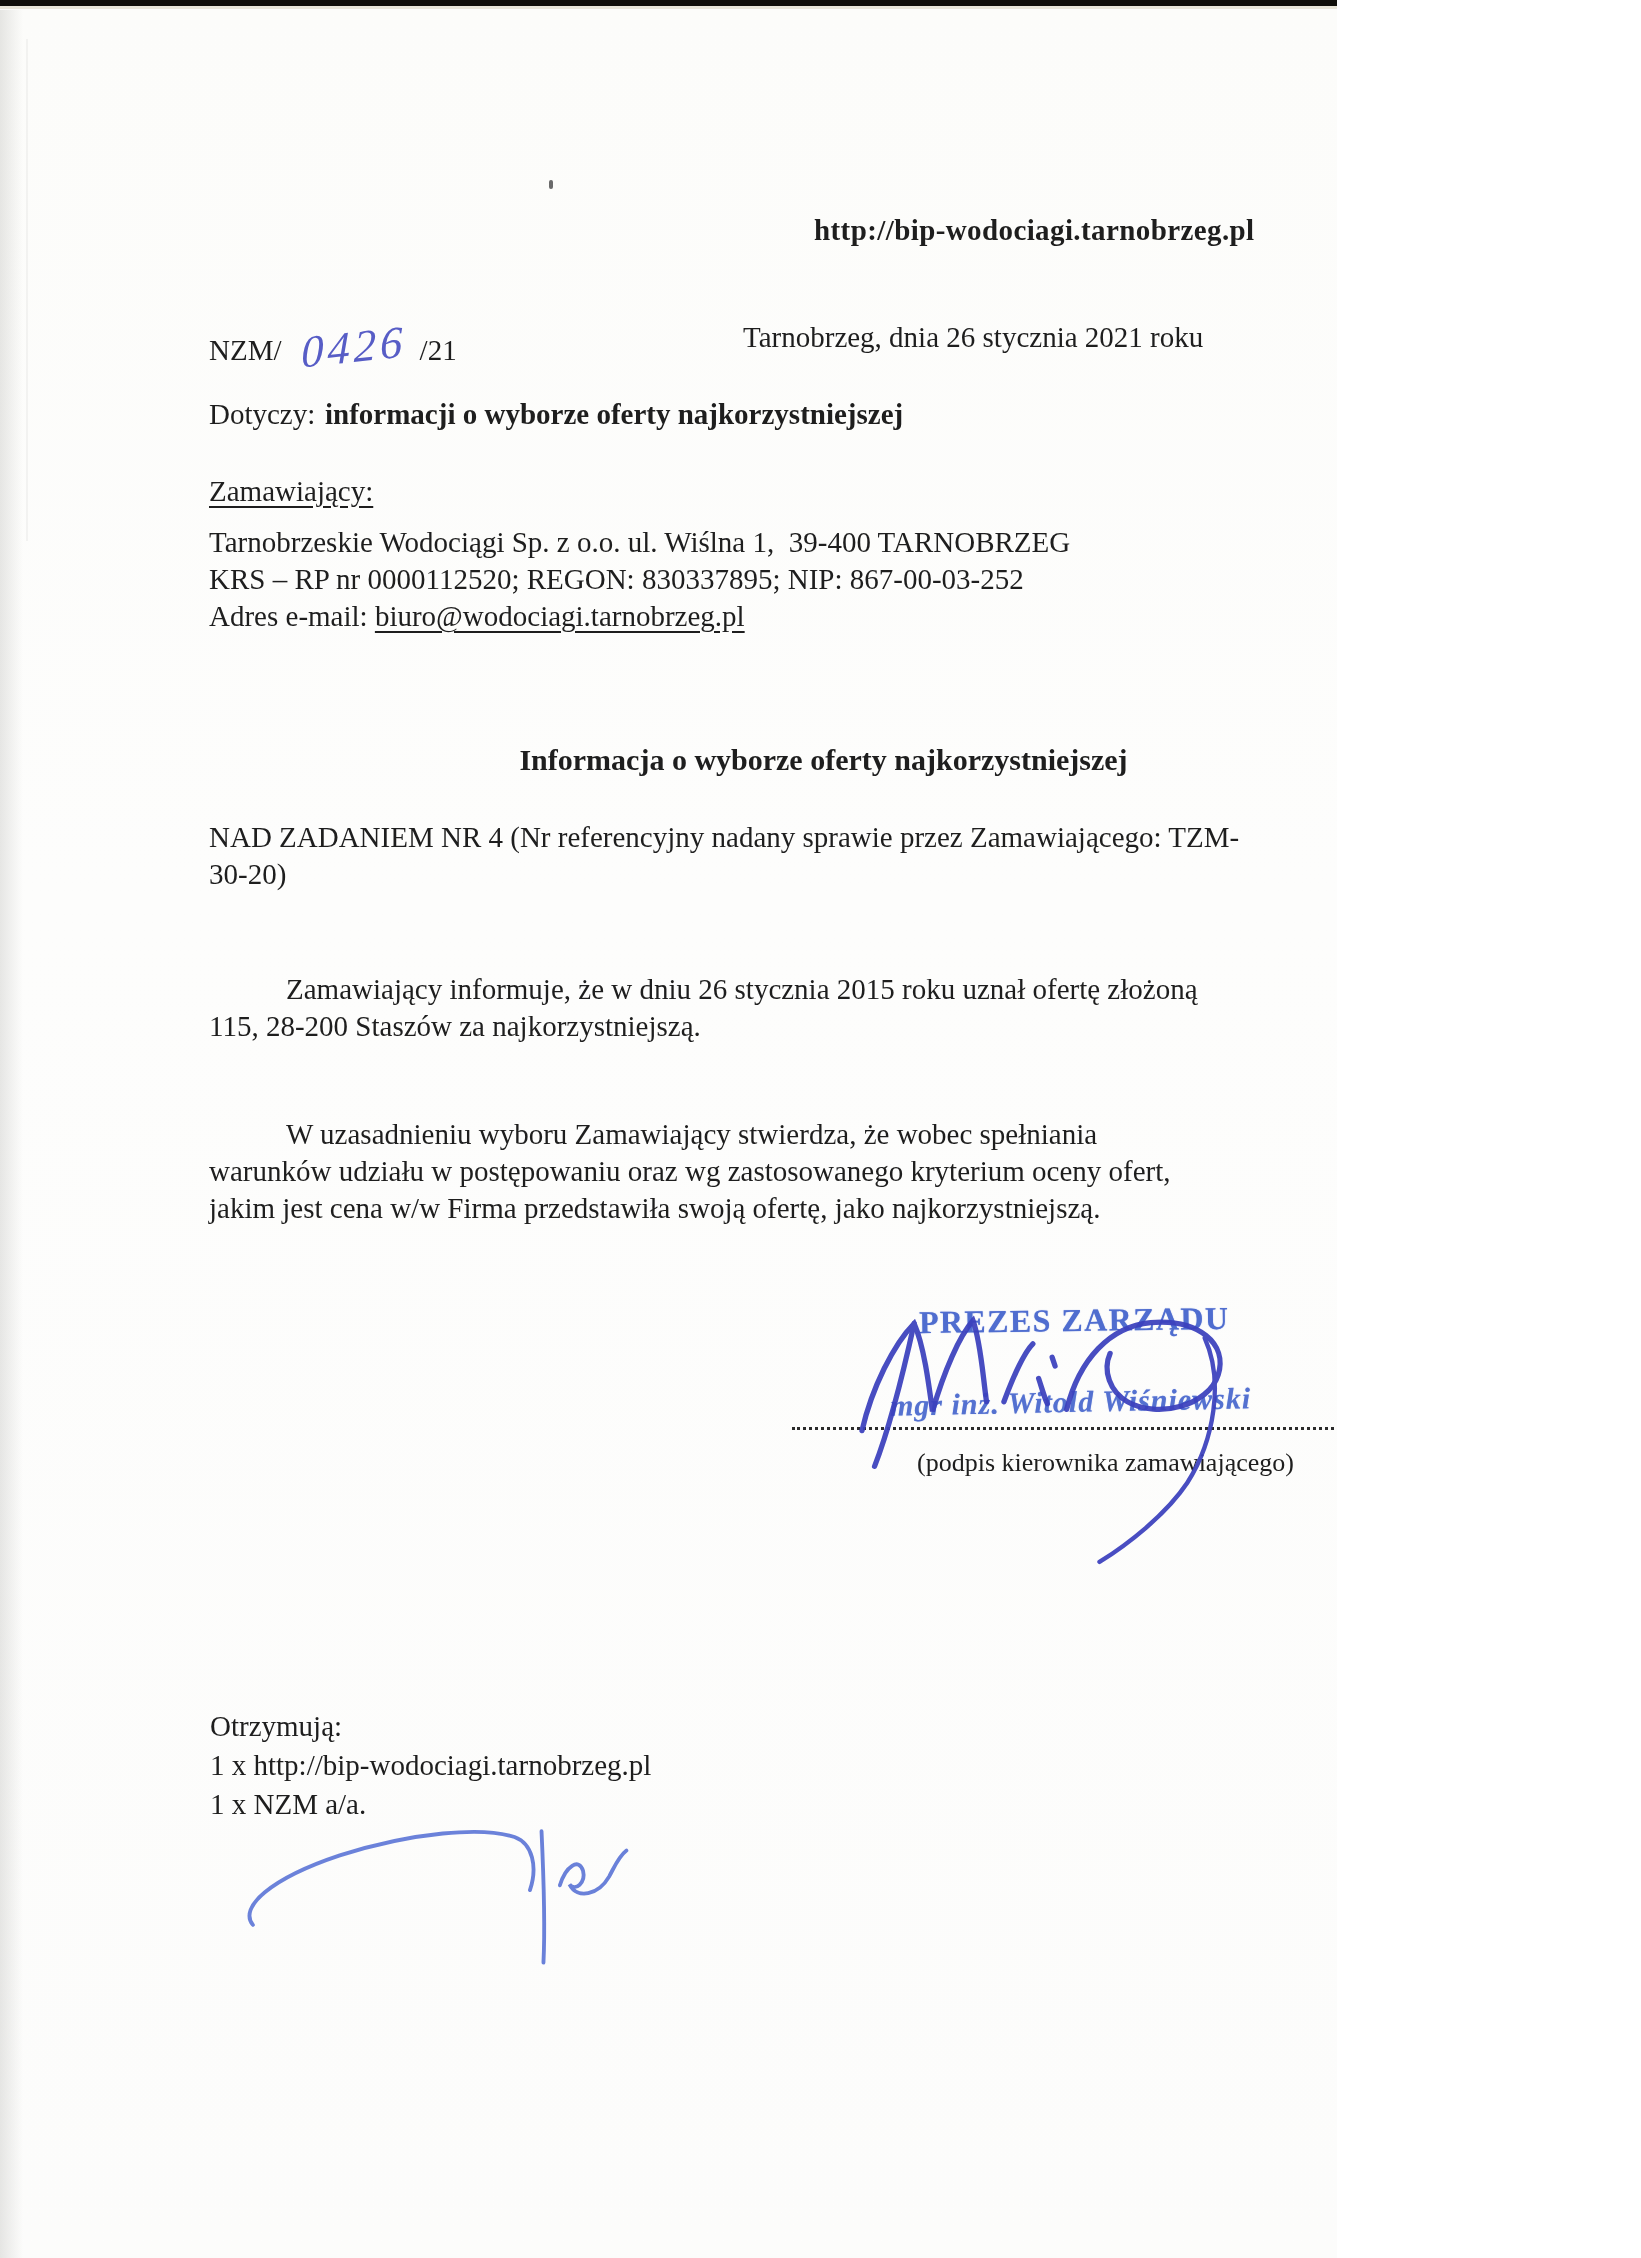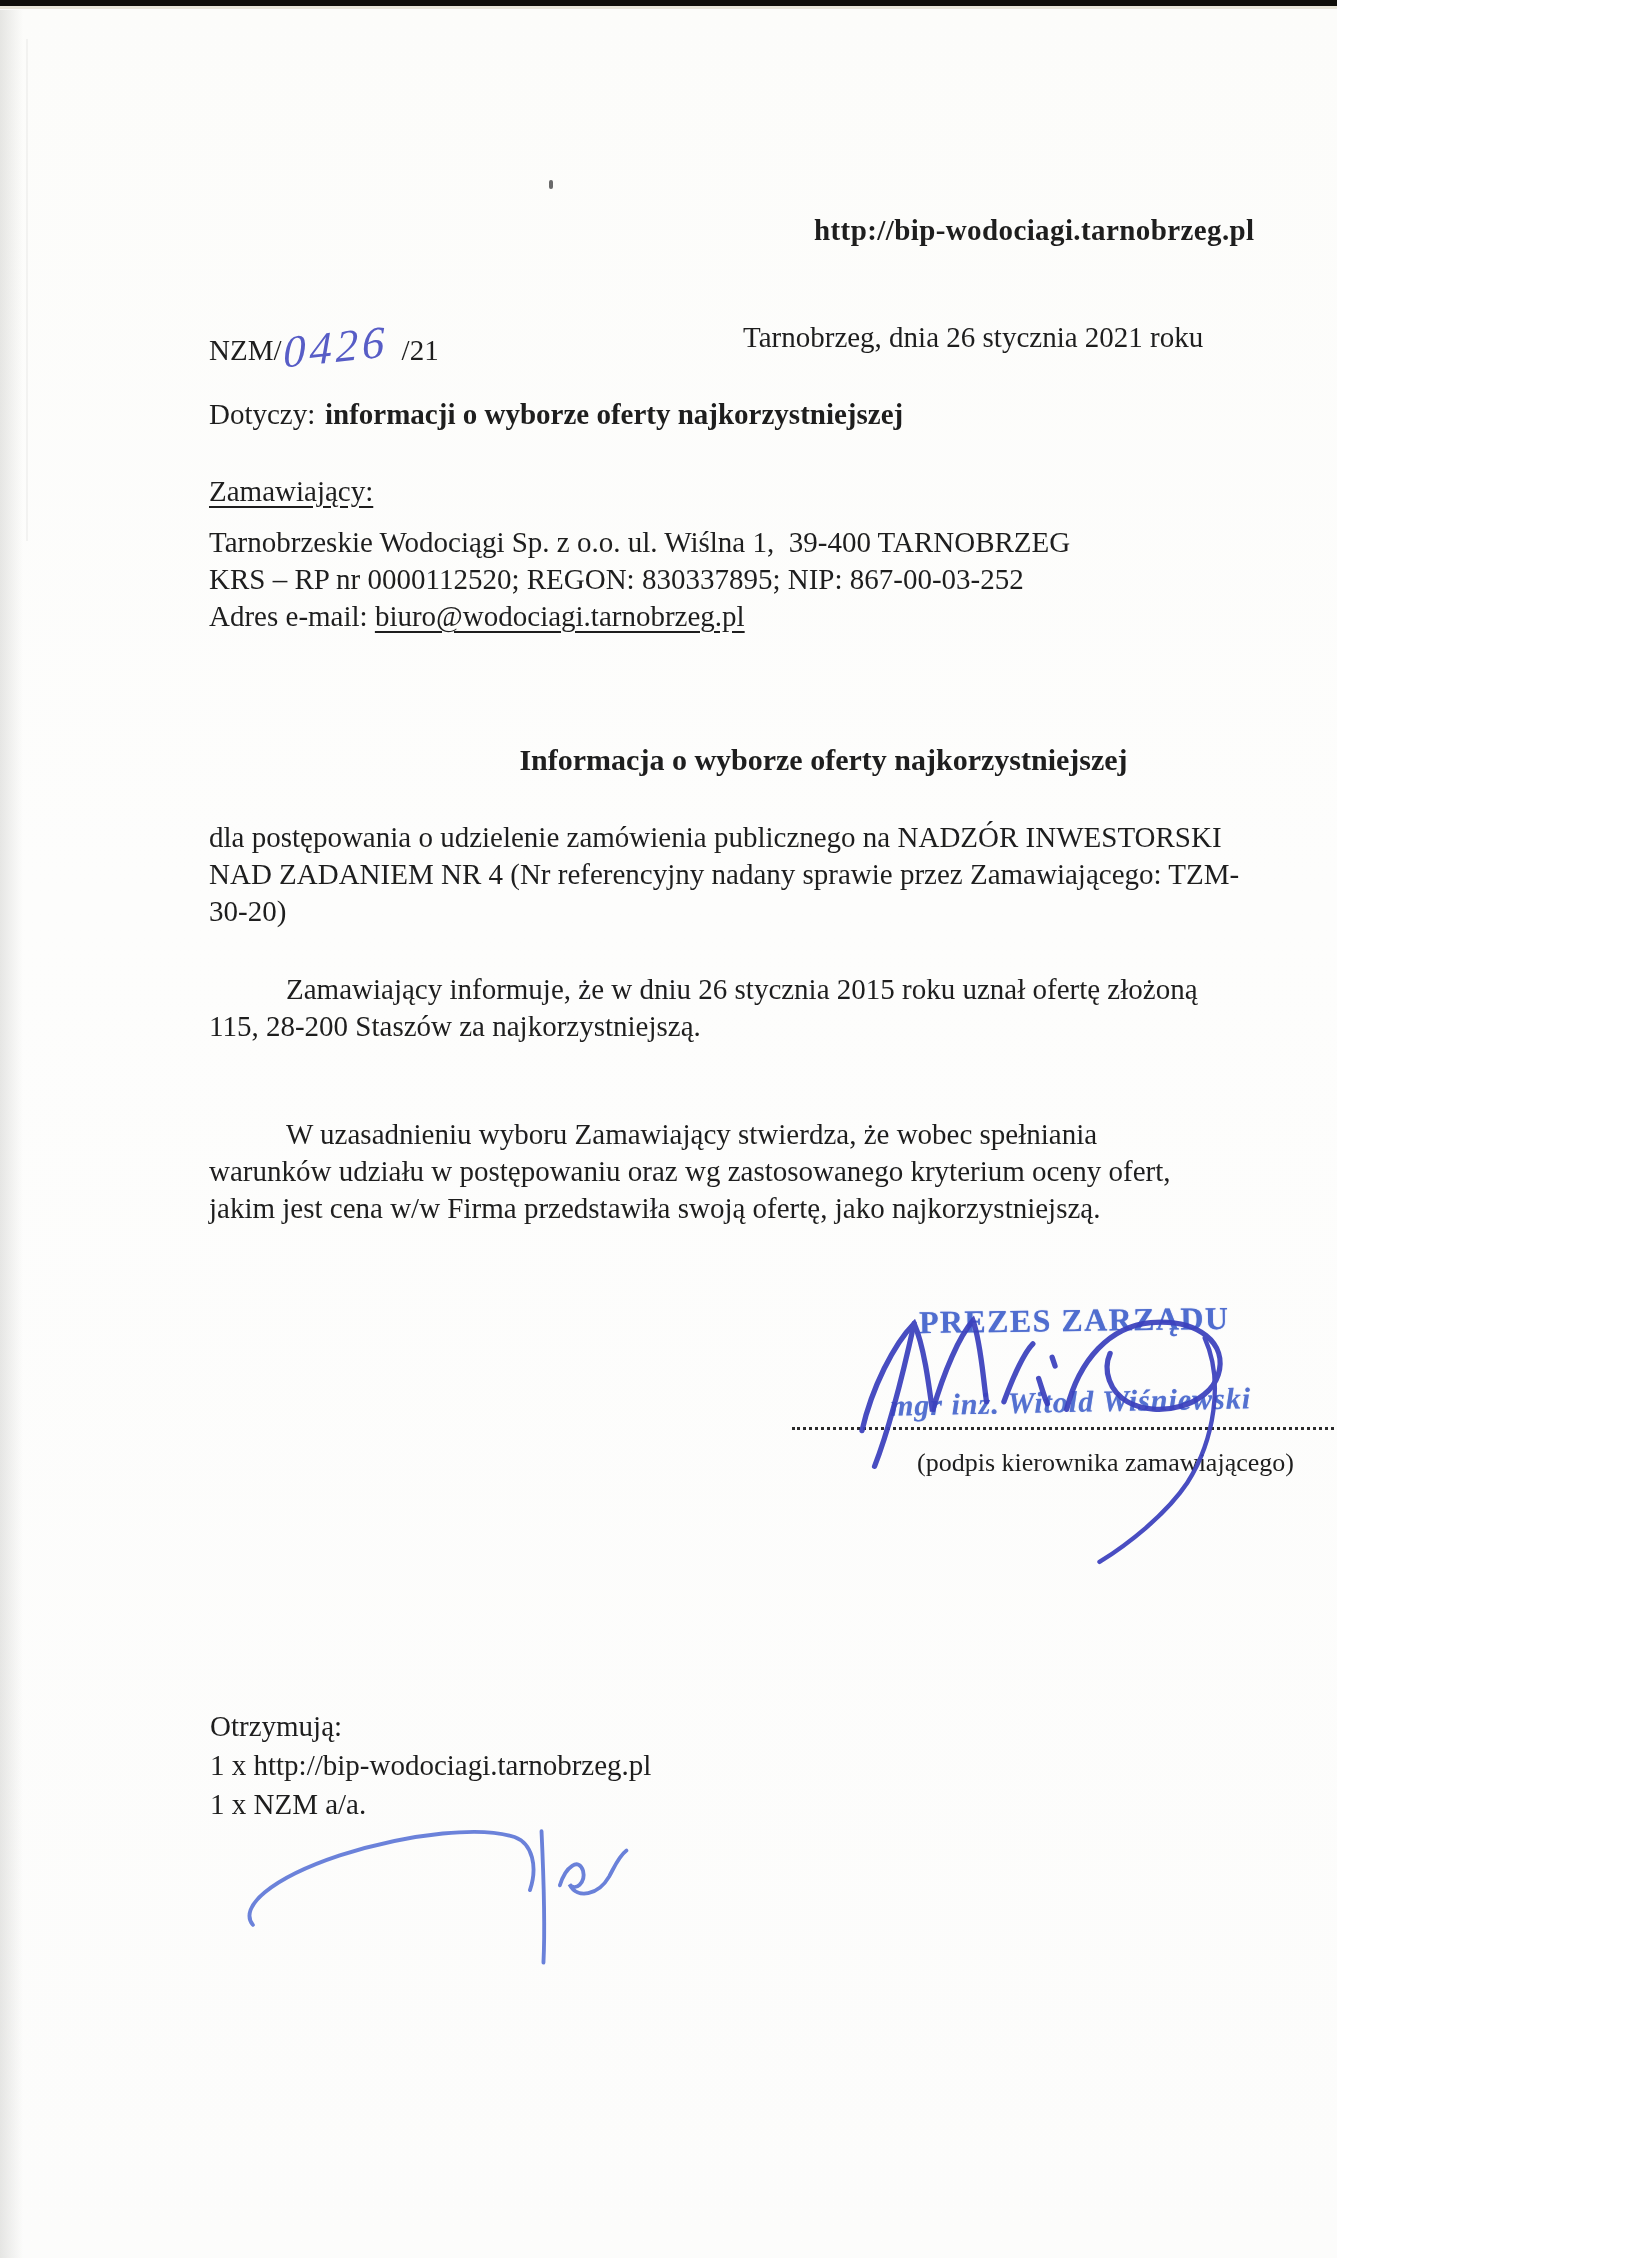--- a/index.html
+++ b/index.html
@@ -16,21 +16,21 @@
     background:rgba(60,60,60,0.05); }
   .speck { position:absolute; top:180px; left:549px; width:3.9px; height:8.7px;
     border-radius:1.9px; background:#6a6a6a; }
 
   .line { white-space:pre; }
 
   .url { position:absolute; top:214px; left:814px; font-size:29px; font-weight:bold;
     letter-spacing:0.4px; }
 
   .ref-line { position:absolute; top:319px; left:209px; font-size:29px; }
-  .ref-line .prefix { margin-right:1px; }
+  .ref-line .prefix { margin-right:19px; }
   .handwritten-no {
     display:inline-block; font-size:45px; font-style:italic; letter-spacing:3.9px;
     color:#4a50c2; transform:rotate(-6deg) skewX(-6deg);
     position:relative; top:1.9px; margin-right:13.5px; opacity:0.92;
   }
   .date-line { position:absolute; top:321px; left:743px; font-size:29px; }
 
   .subject { position:absolute; top:398px; left:209px; font-size:29px; }
   .subject .lbl { margin-right:9.7px; }
   .subject .val { font-weight:bold; }
@@ -92,21 +92,20 @@
 
   <div class="address">
     <div class="line">Tarnobrzeskie Wodociągi Sp. z o.o. ul. Wiślna 1,  39-400 TARNOBRZEG</div>
     <div class="line">KRS – RP nr 0000112520; REGON: 830337895; NIP: 867-00-03-252</div>
     <div class="line"><span>Adres e-mail: </span><span class="email">biuro@wodociagi.tarnobrzeg.pl</span></div>
   </div>
 
   <div class="heading">Informacja o wyborze oferty najkorzystniejszej</div>
 
   <div class="para p1">
-    <div class="line">dla postępowania o udzielenie zamówienia publicznego na NADZÓR INWESTORSKI</div>
     <div class="line">NAD ZADANIEM NR 4 (Nr referencyjny nadany sprawie przez Zamawiającego: TZM-</div>
     <div class="line">30-20)</div>
   </div>
 
   <div class="para p2">
     <div class="line indent">Zamawiający informuje, że w dniu 26 stycznia 2015 roku uznał ofertę złożoną</div>
     <div class="line">115, 28-200 Staszów za najkorzystniejszą.</div>
   </div>
 
   <div class="para p3">

